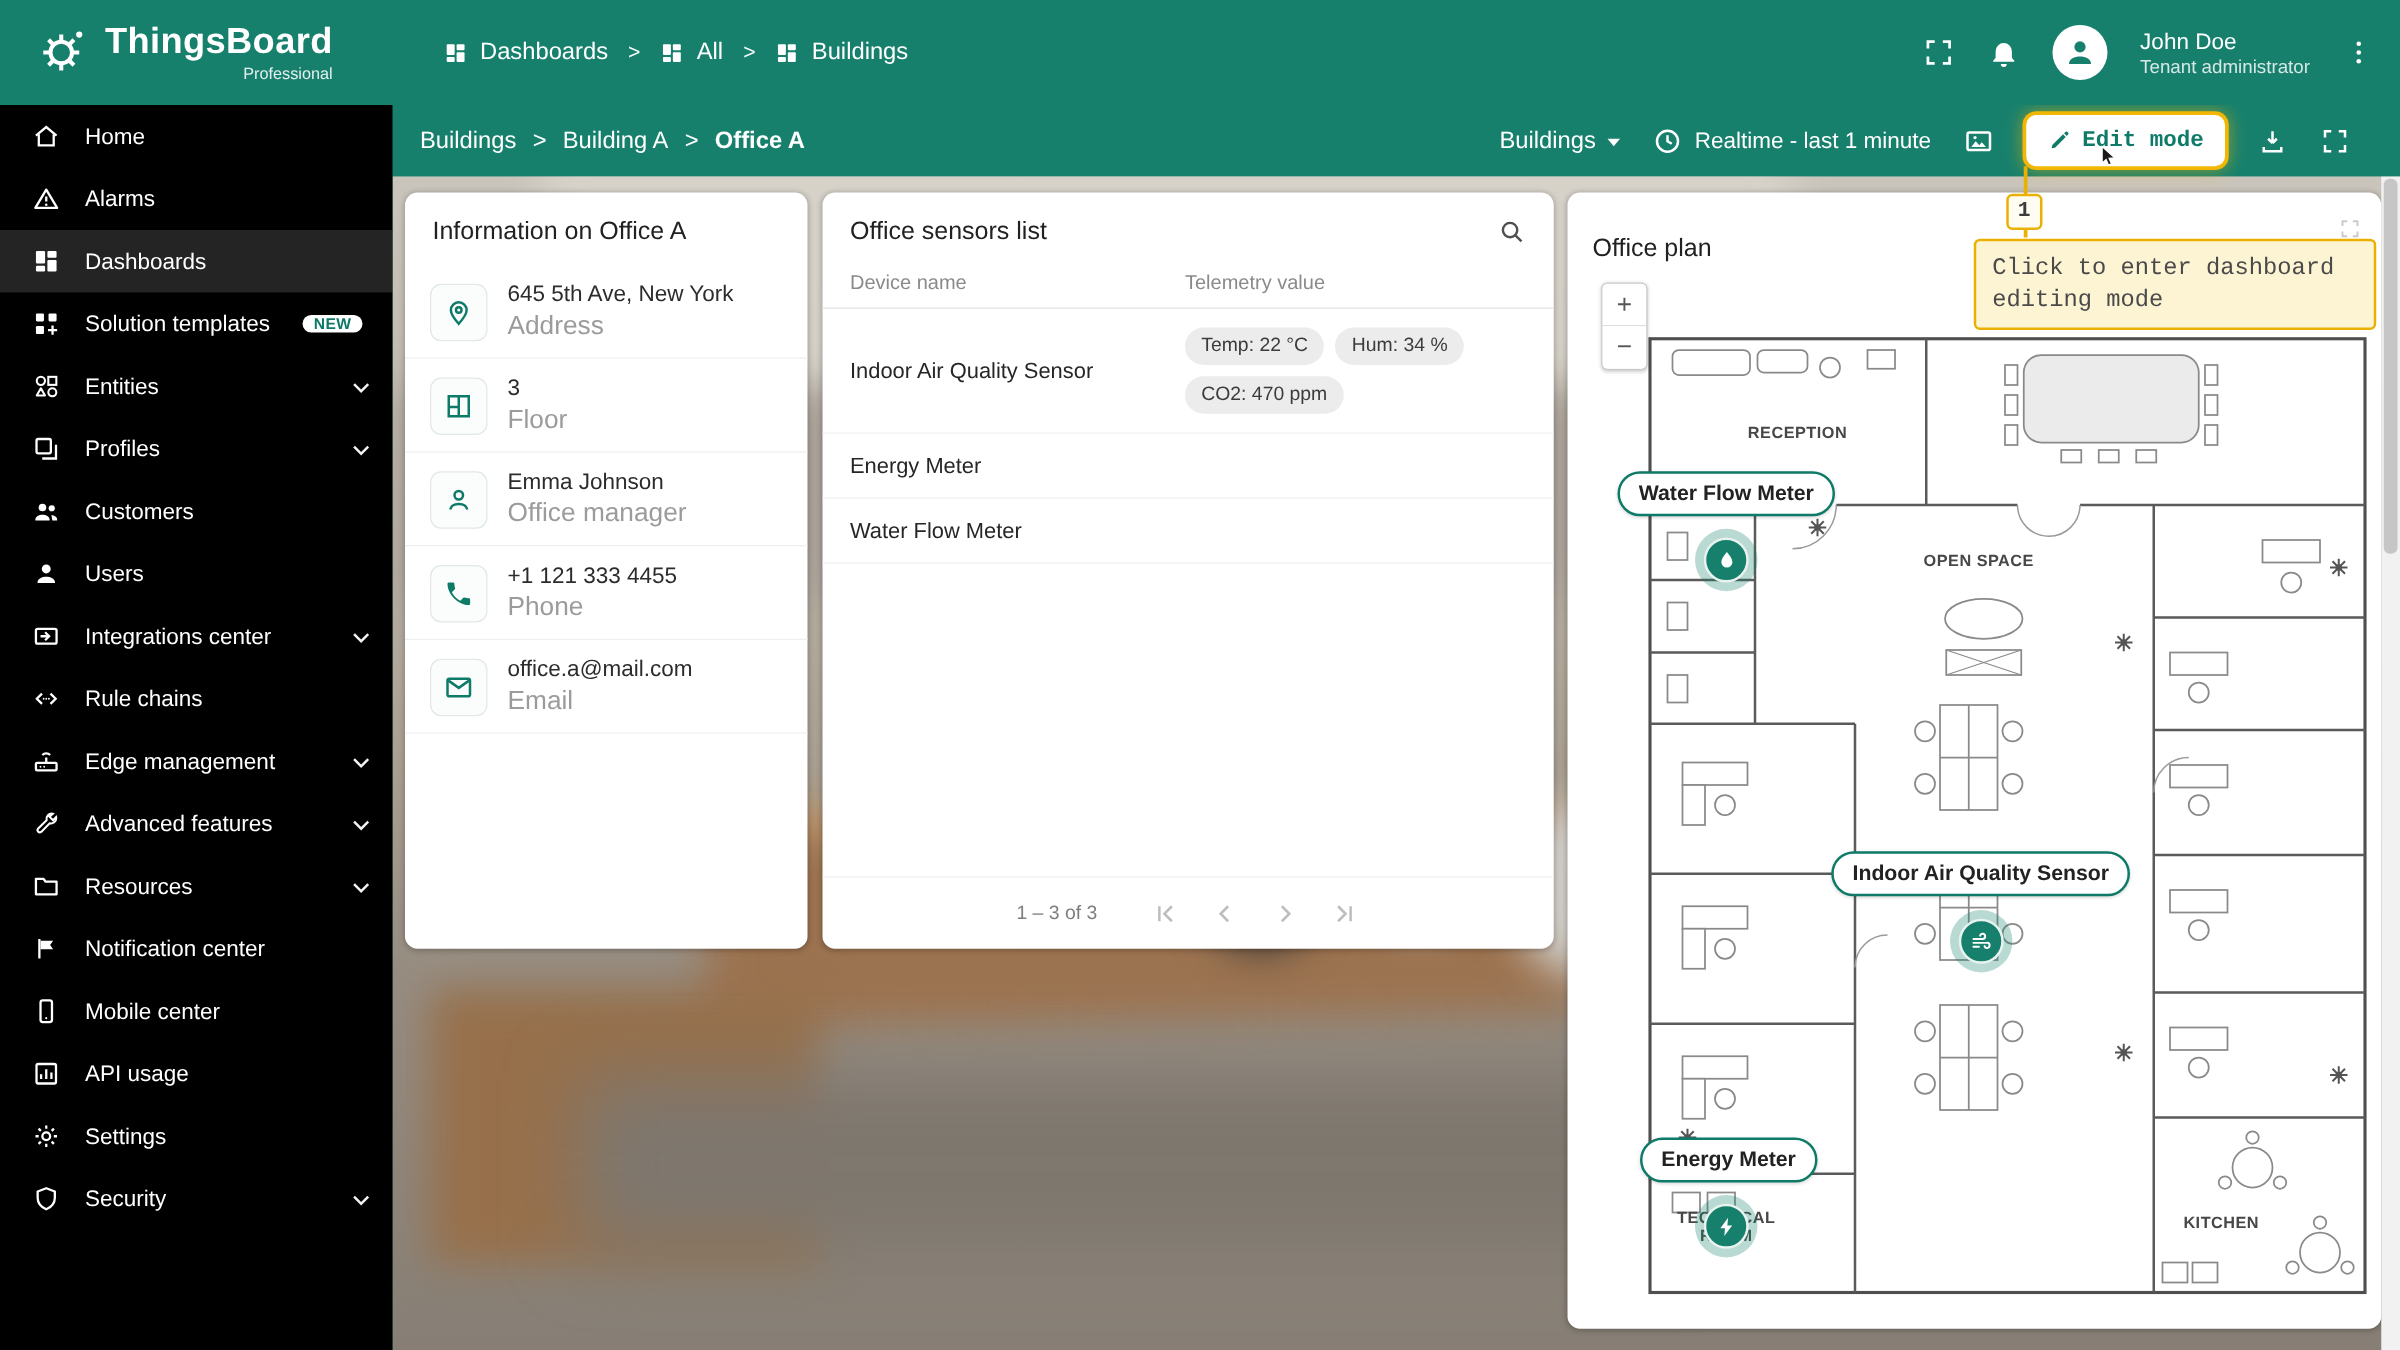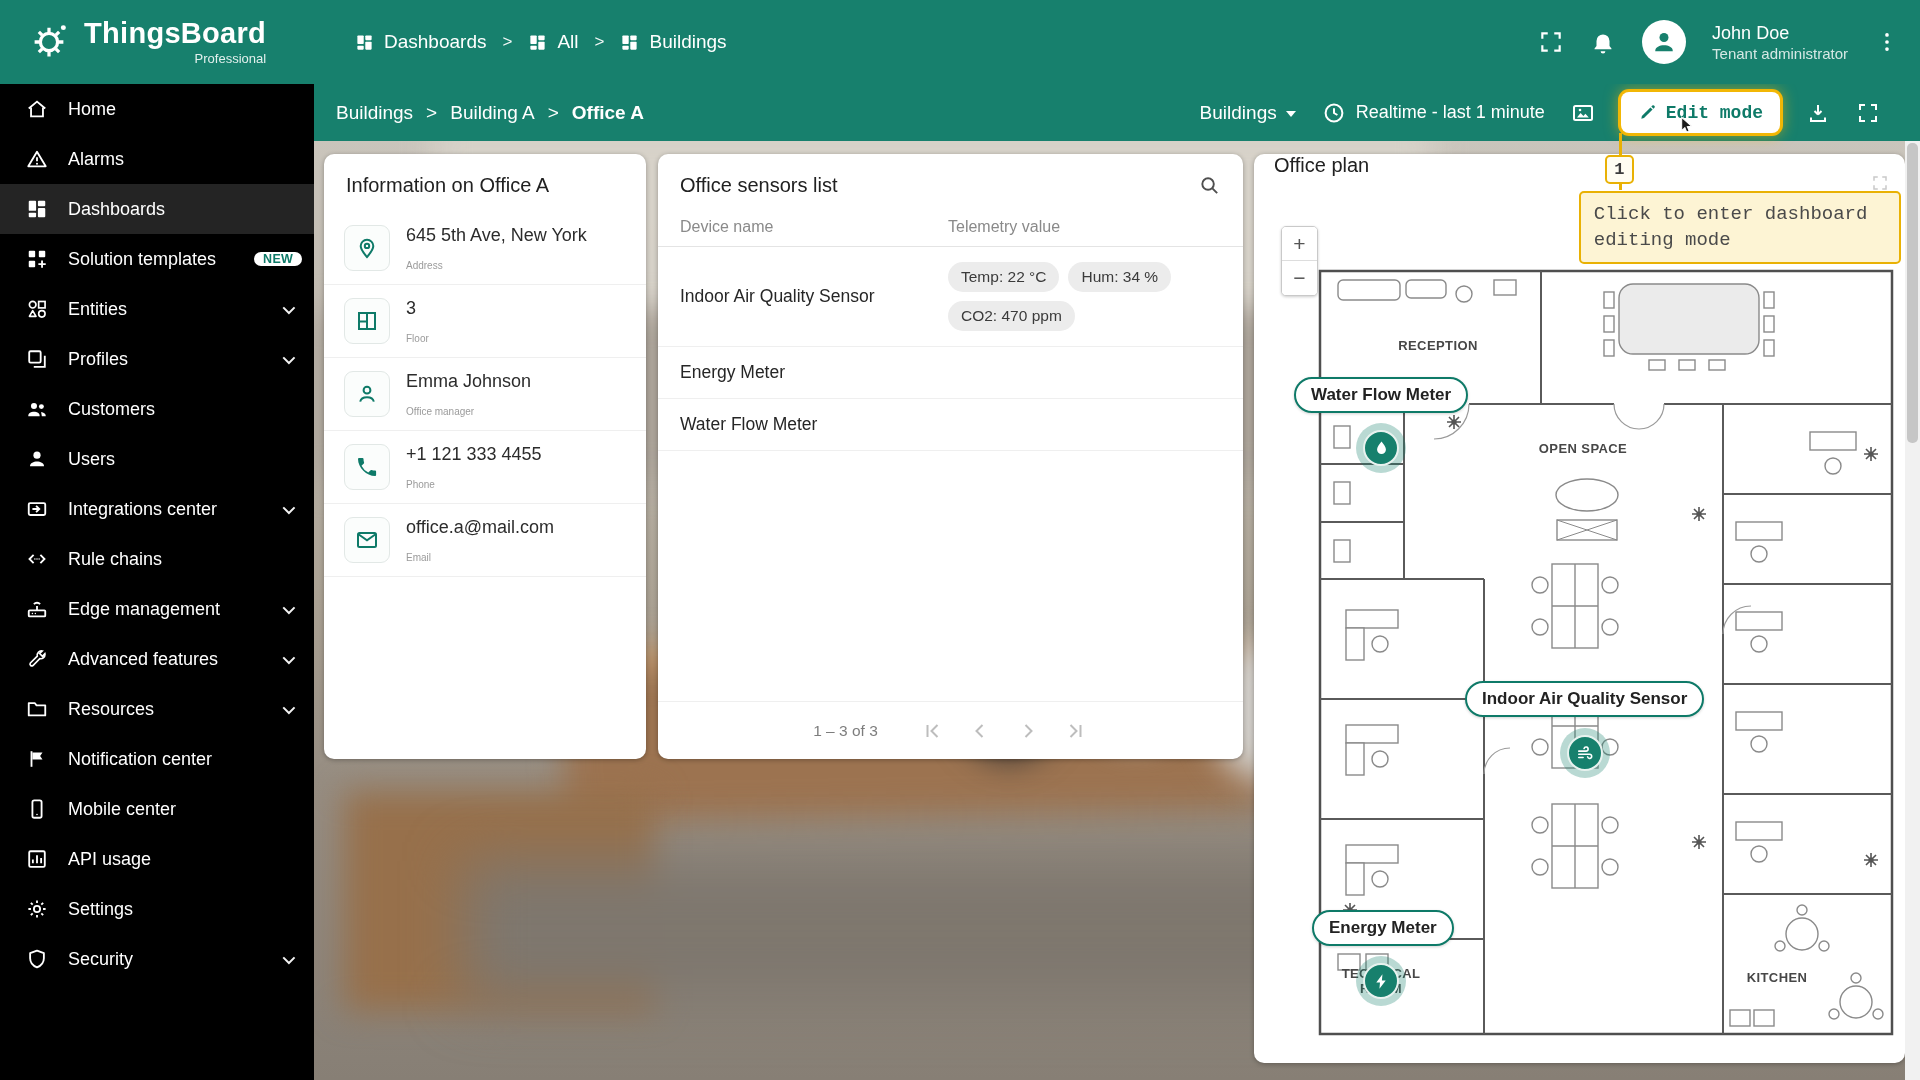--- a/index.html
+++ b/index.html
@@ -21,21 +21,21 @@
 .user-meta{cursor:pointer}
 .user-meta .name{font-size:18px;color:#fff;line-height:1.25}
 .user-meta .role{font-size:15px;color:rgba(255,255,255,.82)}
 
 .sidebar{position:fixed;left:0;top:84px;width:314px;bottom:0;background:#000000;z-index:20;overflow:hidden}
 .nav-item{display:flex;align-items:center;gap:20px;height:50px;padding:0 22px 0 26px;color:#fff;font-size:18px;cursor:pointer}
 .nav-item.active{background:rgba(255,255,255,.14)}
 .nav-icon{width:22px;height:22px;color:#fff;flex:none}
 .nav-icon svg{width:22px;height:22px}
 .nav-label{white-space:nowrap}
-.badge-new{background:#fff;color:#0e7a68;font-size:12.5px;font-weight:bold;border-radius:10px;padding:0 9px;margin-left:18px;letter-spacing:.3px}
+.badge-new{background:#fff;color:#0e7a68;font-size:12.5px;font-weight:bold;border-radius:10px;padding:0 9px;margin-left:6px;letter-spacing:.3px}
 .chev{margin-left:auto;width:9px;height:9px;border-right:2.2px solid rgba(255,255,255,.95);border-bottom:2.2px solid rgba(255,255,255,.95);transform:rotate(45deg) translateY(-2px)}
 
 .toolbar{position:fixed;left:314px;top:84px;width:1606px;height:57px;background:#17806d;color:#fff;display:flex;align-items:center;padding:0 40px 0 22px;z-index:10}
 .tb2-crumbs{display:flex;align-items:center;gap:13px;font-size:19px}
 .tb2-crumbs .crumb{cursor:pointer}
 .tb2-crumbs .current{font-weight:bold}
 .tb2-right{margin-left:auto;display:flex;align-items:center;gap:26px}
 .select-entity{display:flex;align-items:center;gap:9px;font-size:19px;cursor:pointer}
 .caret{width:0;height:0;border-left:5px solid transparent;border-right:5px solid transparent;border-top:6px solid #fff;margin-top:2px}
 .tw{display:flex;align-items:center;gap:10px;font-size:18px;cursor:pointer;white-space:nowrap}
@@ -52,35 +52,35 @@
 .blob{position:absolute;filter:blur(16px)}
 .card{position:absolute;background:#fff;border-radius:10px;box-shadow:0 1px 5px rgba(0,0,0,.3)}
 .card-title{font-size:20px;font-weight:500;color:#212121}
 
 .info-card{left:10px;top:13px;width:322px;height:605px}
 .info-card .card-title{padding:20px 22px 15px}
 .info-row{display:flex;align-items:flex-end;gap:16px;padding:13px 20px;border-bottom:1px solid #efefef}
 .info-icon{width:46px;height:46px;border-radius:9px;border:1px solid #e2e8e6;background:#fbfdfc;display:flex;align-items:center;justify-content:center;color:#0e7a68;flex:none}
 .info-icon svg{width:24px;height:24px}
 .info-value{font-size:18px;color:#2c2c2c}
-.info-label{font-size:10px;color:#9b9b9b;margin-top:14px}
+.info-label{font-size:21px;color:#9b9b9b;margin-top:3px}
 
 .sensors-card{left:344px;top:13px;width:585px;height:605px}
 .sensors-head{display:flex;align-items:center;justify-content:space-between;padding:20px 22px 10px}
 .search-ic{width:23px;height:23px;color:#4f4f4f;cursor:pointer}
 .th-row{display:grid;grid-template-columns:268px 1fr;padding:0 22px;height:40px;align-items:center;border-bottom:1px solid #e4e4e4;color:#8a8a8a;font-size:16px}
 .tr{display:grid;grid-template-columns:268px 1fr;padding:15px 22px;border-bottom:1px solid #efefef;font-size:17.5px;color:#262626;align-items:center;cursor:pointer}
 .chips{display:flex;flex-wrap:wrap;gap:9px;max-width:300px}
 .chip{background:#ececec;border-radius:15px;padding:6px 13px;font-size:15.5px;color:#3b3b3b;white-space:nowrap}
 .sensors-footer{position:absolute;left:0;right:0;bottom:0;height:58px;border-top:1px solid #efefef;display:flex;align-items:center;justify-content:center;gap:42px;color:#7d7d7d;font-size:15.5px}
 .pg-icons{display:flex;gap:24px}
 .pg-btn{width:24px;height:24px;color:#bdbdbd;cursor:pointer}
 
 .plan-card{left:940px;top:13px;width:651px;height:909px;overflow:hidden}
-.plan-title{position:absolute;left:20px;top:0;z-index:5}
+.plan-title{position:absolute;left:20px;top:34px;z-index:5}
 .plan-exp{position:absolute;right:16px;top:20px;width:18px;height:18px;color:#c9c9c9;z-index:5;cursor:pointer}
 .zoom{position:absolute;left:27px;top:72px;width:37px;z-index:6;border:1px solid #c9c9c9;border-radius:5px;background:#fff;box-shadow:0 1px 3px rgba(0,0,0,.2);overflow:hidden}
 .zoom button{display:block;width:100%;height:34px;background:#fff;border:none;font-size:21px;color:#555;cursor:pointer;font-family:"Liberation Sans",sans-serif}
 .zoom button:first-child{border-bottom:1px solid #ddd}
 .plan-svg{position:absolute;inset:0;width:651px;height:909px;z-index:1}
 .room-label{position:absolute;font-size:13px;font-weight:bold;color:#474747;letter-spacing:.4px;text-align:center;z-index:2;width:110px}
 .marker-pill{position:absolute;z-index:4;background:#fff;border:2.5px solid #0e7a68;border-radius:20px;padding:6px 15px;font-size:17px;font-weight:bold;color:#222;white-space:nowrap;box-shadow:0 1px 3px rgba(0,0,0,.18);cursor:pointer}
 .marker-dot{position:absolute;z-index:3;width:50px;height:50px;border-radius:50%;background:rgba(23,128,109,.3);display:flex;align-items:center;justify-content:center;cursor:pointer}
 .marker-dot .inner{width:36px;height:36px;border-radius:50%;background:#17806d;border:2px solid #e8f2ef;display:flex;align-items:center;justify-content:center;color:#fff}
 .marker-dot svg{width:19px;height:19px}

